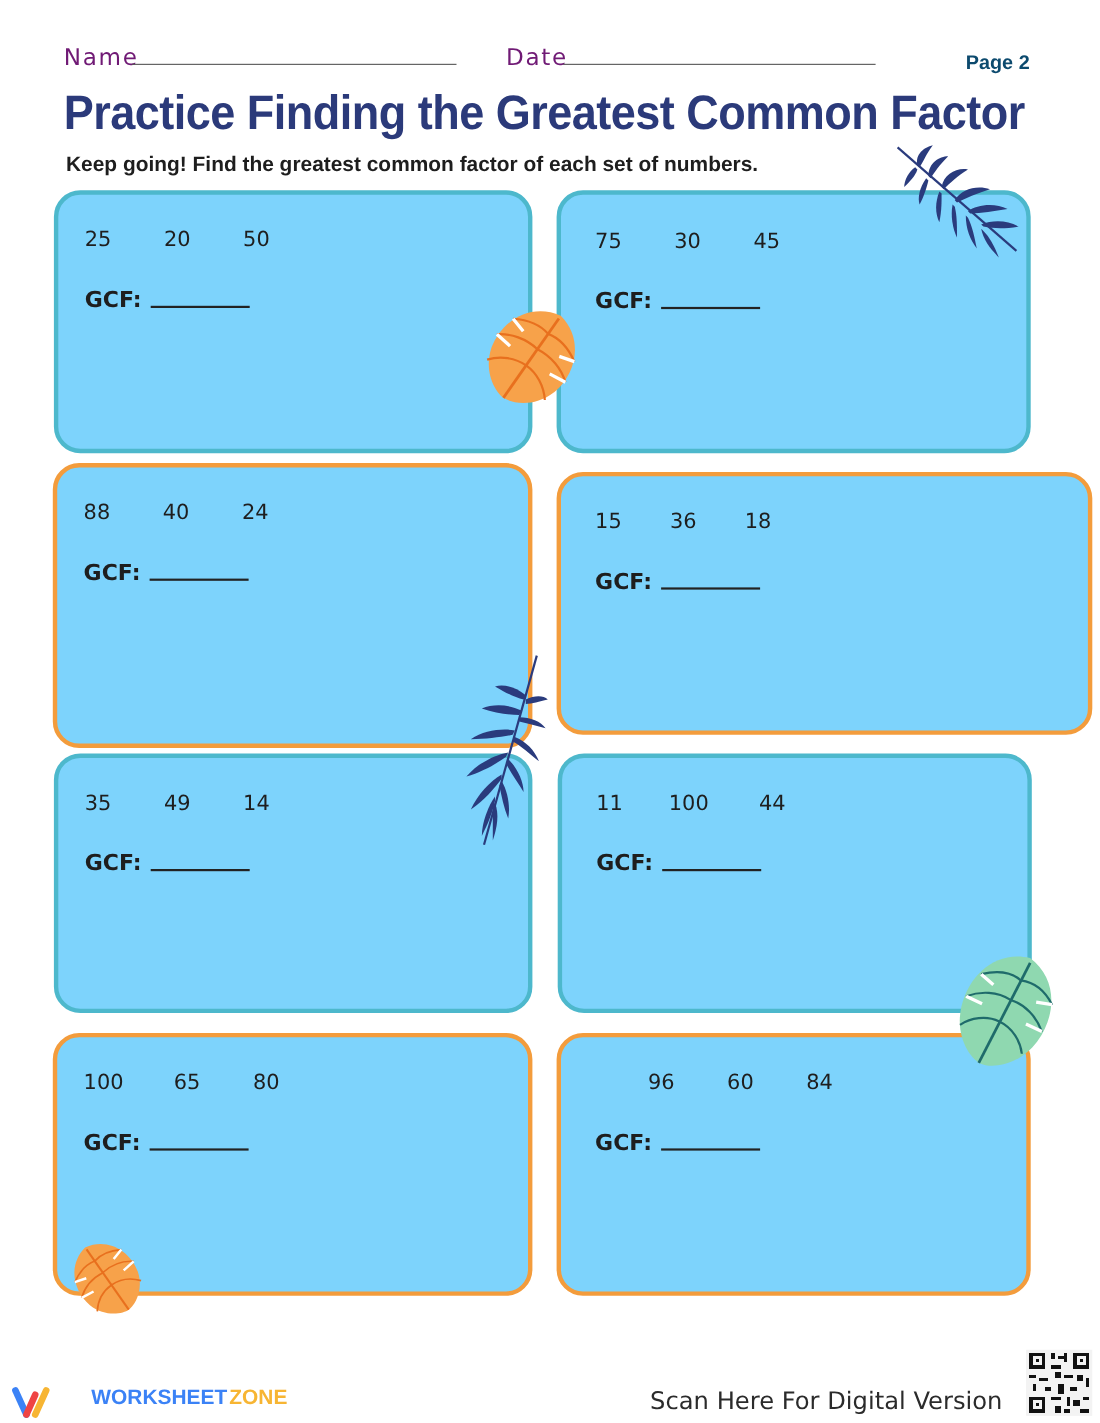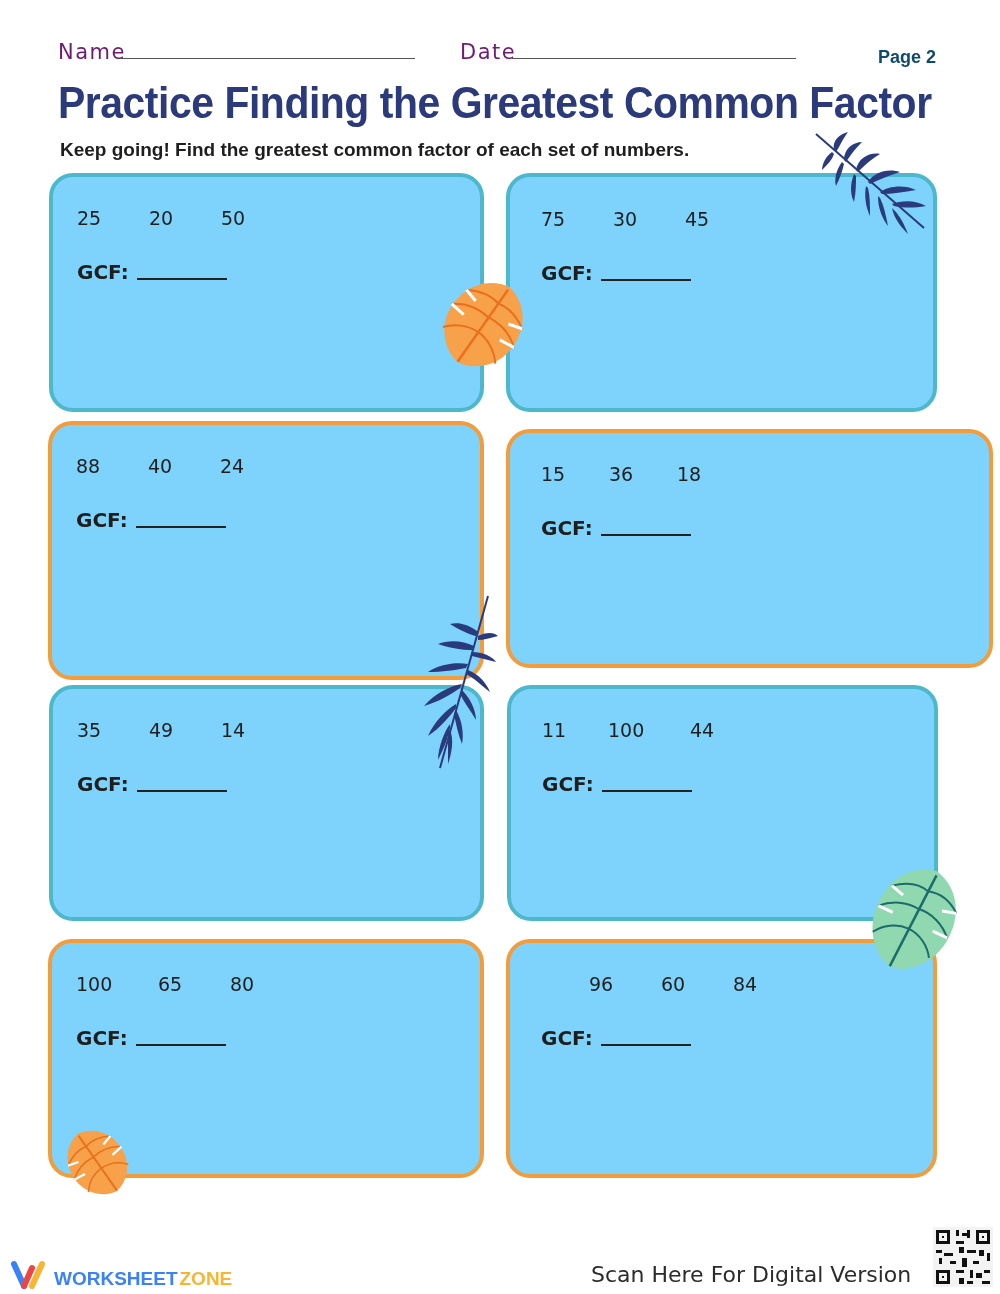--- a/index.html
+++ b/index.html
@@ -8,21 +8,21 @@
   .hdr-line { position: absolute; top: 58px; height: 1px; background: #555; }
   .page-no { position: absolute; top: 47px; left: 878px; font-size: 18px; font-weight: bold; color: #0c4a6e; font-family: "Liberation Sans", sans-serif; }
   .title { position: absolute; top: 78px; left: 58px; font-size: 44px; font-weight: bold; color: #2b3a7a; letter-spacing: -0.5px; font-family: "Liberation Sans", sans-serif; transform: scaleX(0.93); transform-origin: left top; white-space: nowrap; }
   .subtitle { position: absolute; top: 139px; left: 60px; font-size: 19px; font-weight: bold; color: #1e1e1e; font-family: "Liberation Sans", sans-serif; white-space: nowrap; }
   .card { position: absolute; box-sizing: border-box; border-width: 4px; border-style: solid; border-radius: 24px; background: #7dd3fc; }
   .card .nums { position: absolute; top: 30px; left: 24px; font-size: 19px; color: #1e1e1e; font-family: "DejaVu Sans", sans-serif; display: flex; }
   .card .nums span { display: inline-block; min-width: 72px; }
   .card .gcf { position: absolute; top: 83px; left: 24px; font-size: 20px; font-weight: bold; color: #1e1e1e; font-family: "DejaVu Sans", sans-serif; display: flex; align-items: flex-end; }
   .card .gcf .blank { display: inline-block; width: 90px; height: 1px; border-bottom: 2px solid #222; margin-left: 8px; margin-bottom: 4px; }
   .leaf { position: absolute; z-index: 5; }
-  .footer-logo { position: absolute; top: 1260px; left: 10px; display: flex; align-items: flex-end; }
+  .footer-logo { position: absolute; top: 1260px; left: 10px; display: flex; align-items: flex-start; gap: 29px; }
   .logo-text { font-size: 19px; font-weight: bold; font-family: "Liberation Sans", sans-serif; margin-left: 6px; }
   .logo-ws { color: #3b82f6; }
   .logo-zone { color: #f7b533; }
   .scan-text { position: absolute; top: 1262px; left: 591px; font-size: 22px; color: #2b2b2b; font-family: "DejaVu Sans", sans-serif; }
   .qr { position: absolute; top: 1227px; left: 933px; width: 60px; height: 60px; background: #f3f3f3; }
 </style>
 </head>
 <body>
 
 <div class="hdr-field" style="left:58px;">Name</div>

